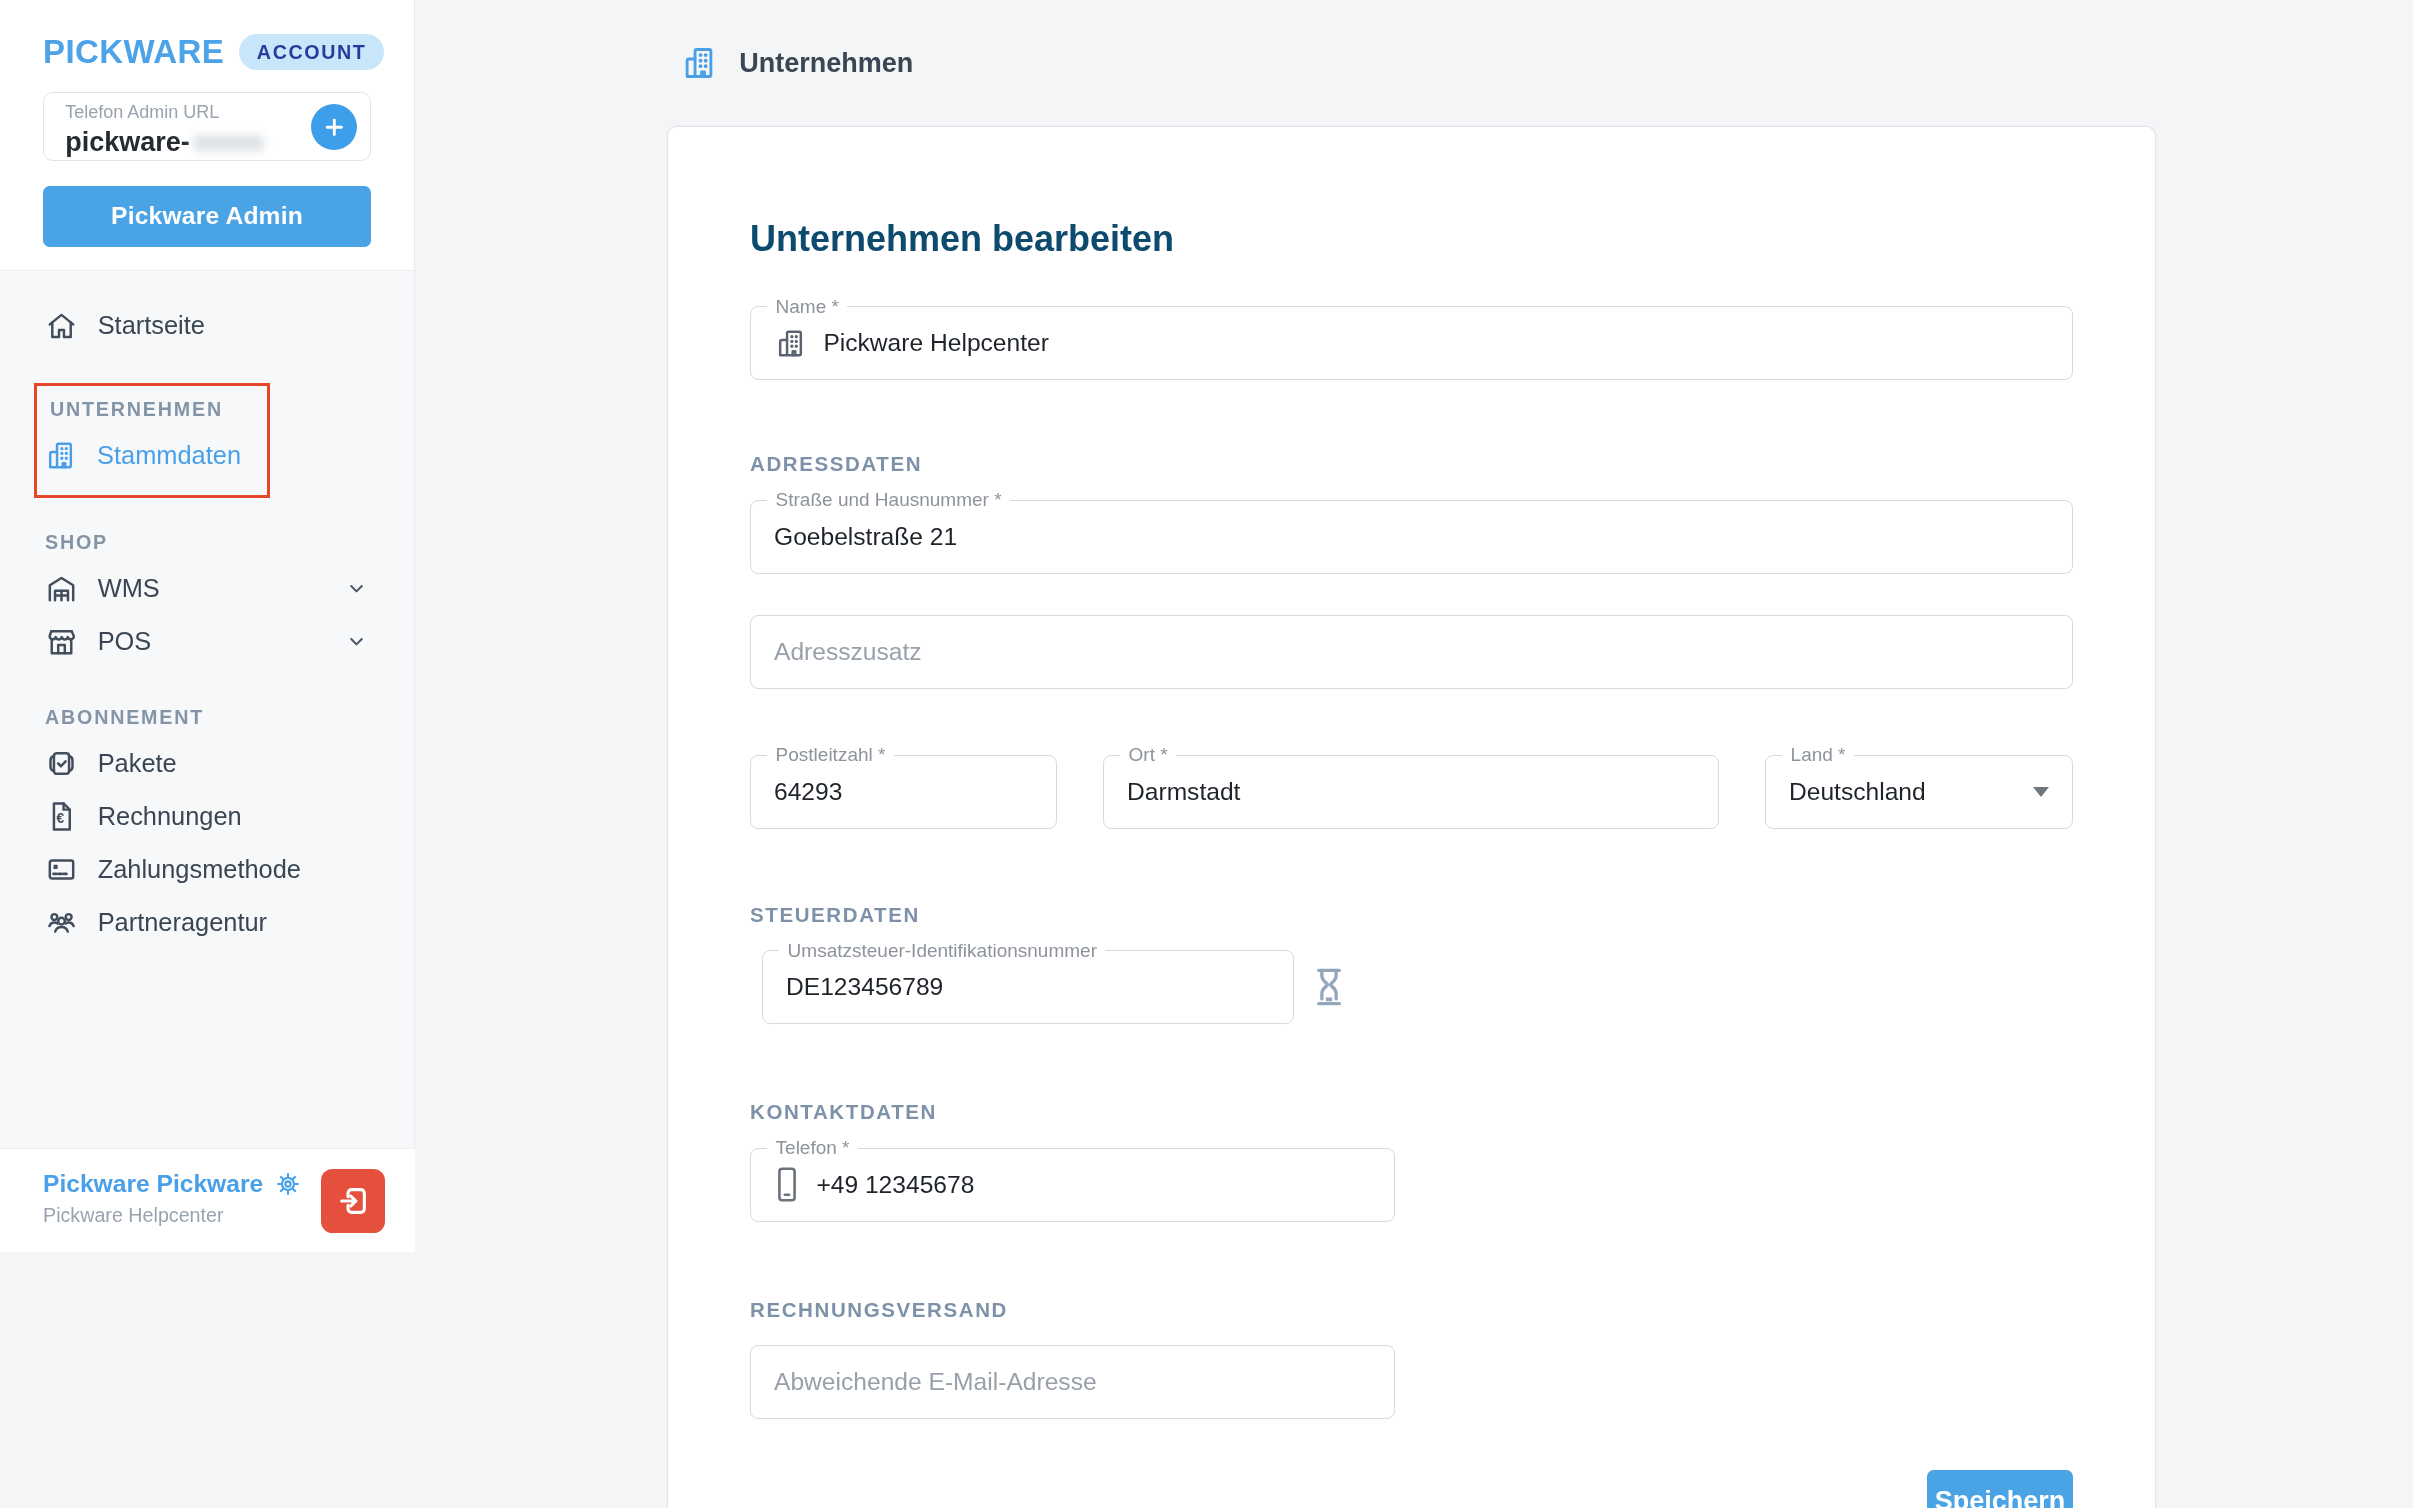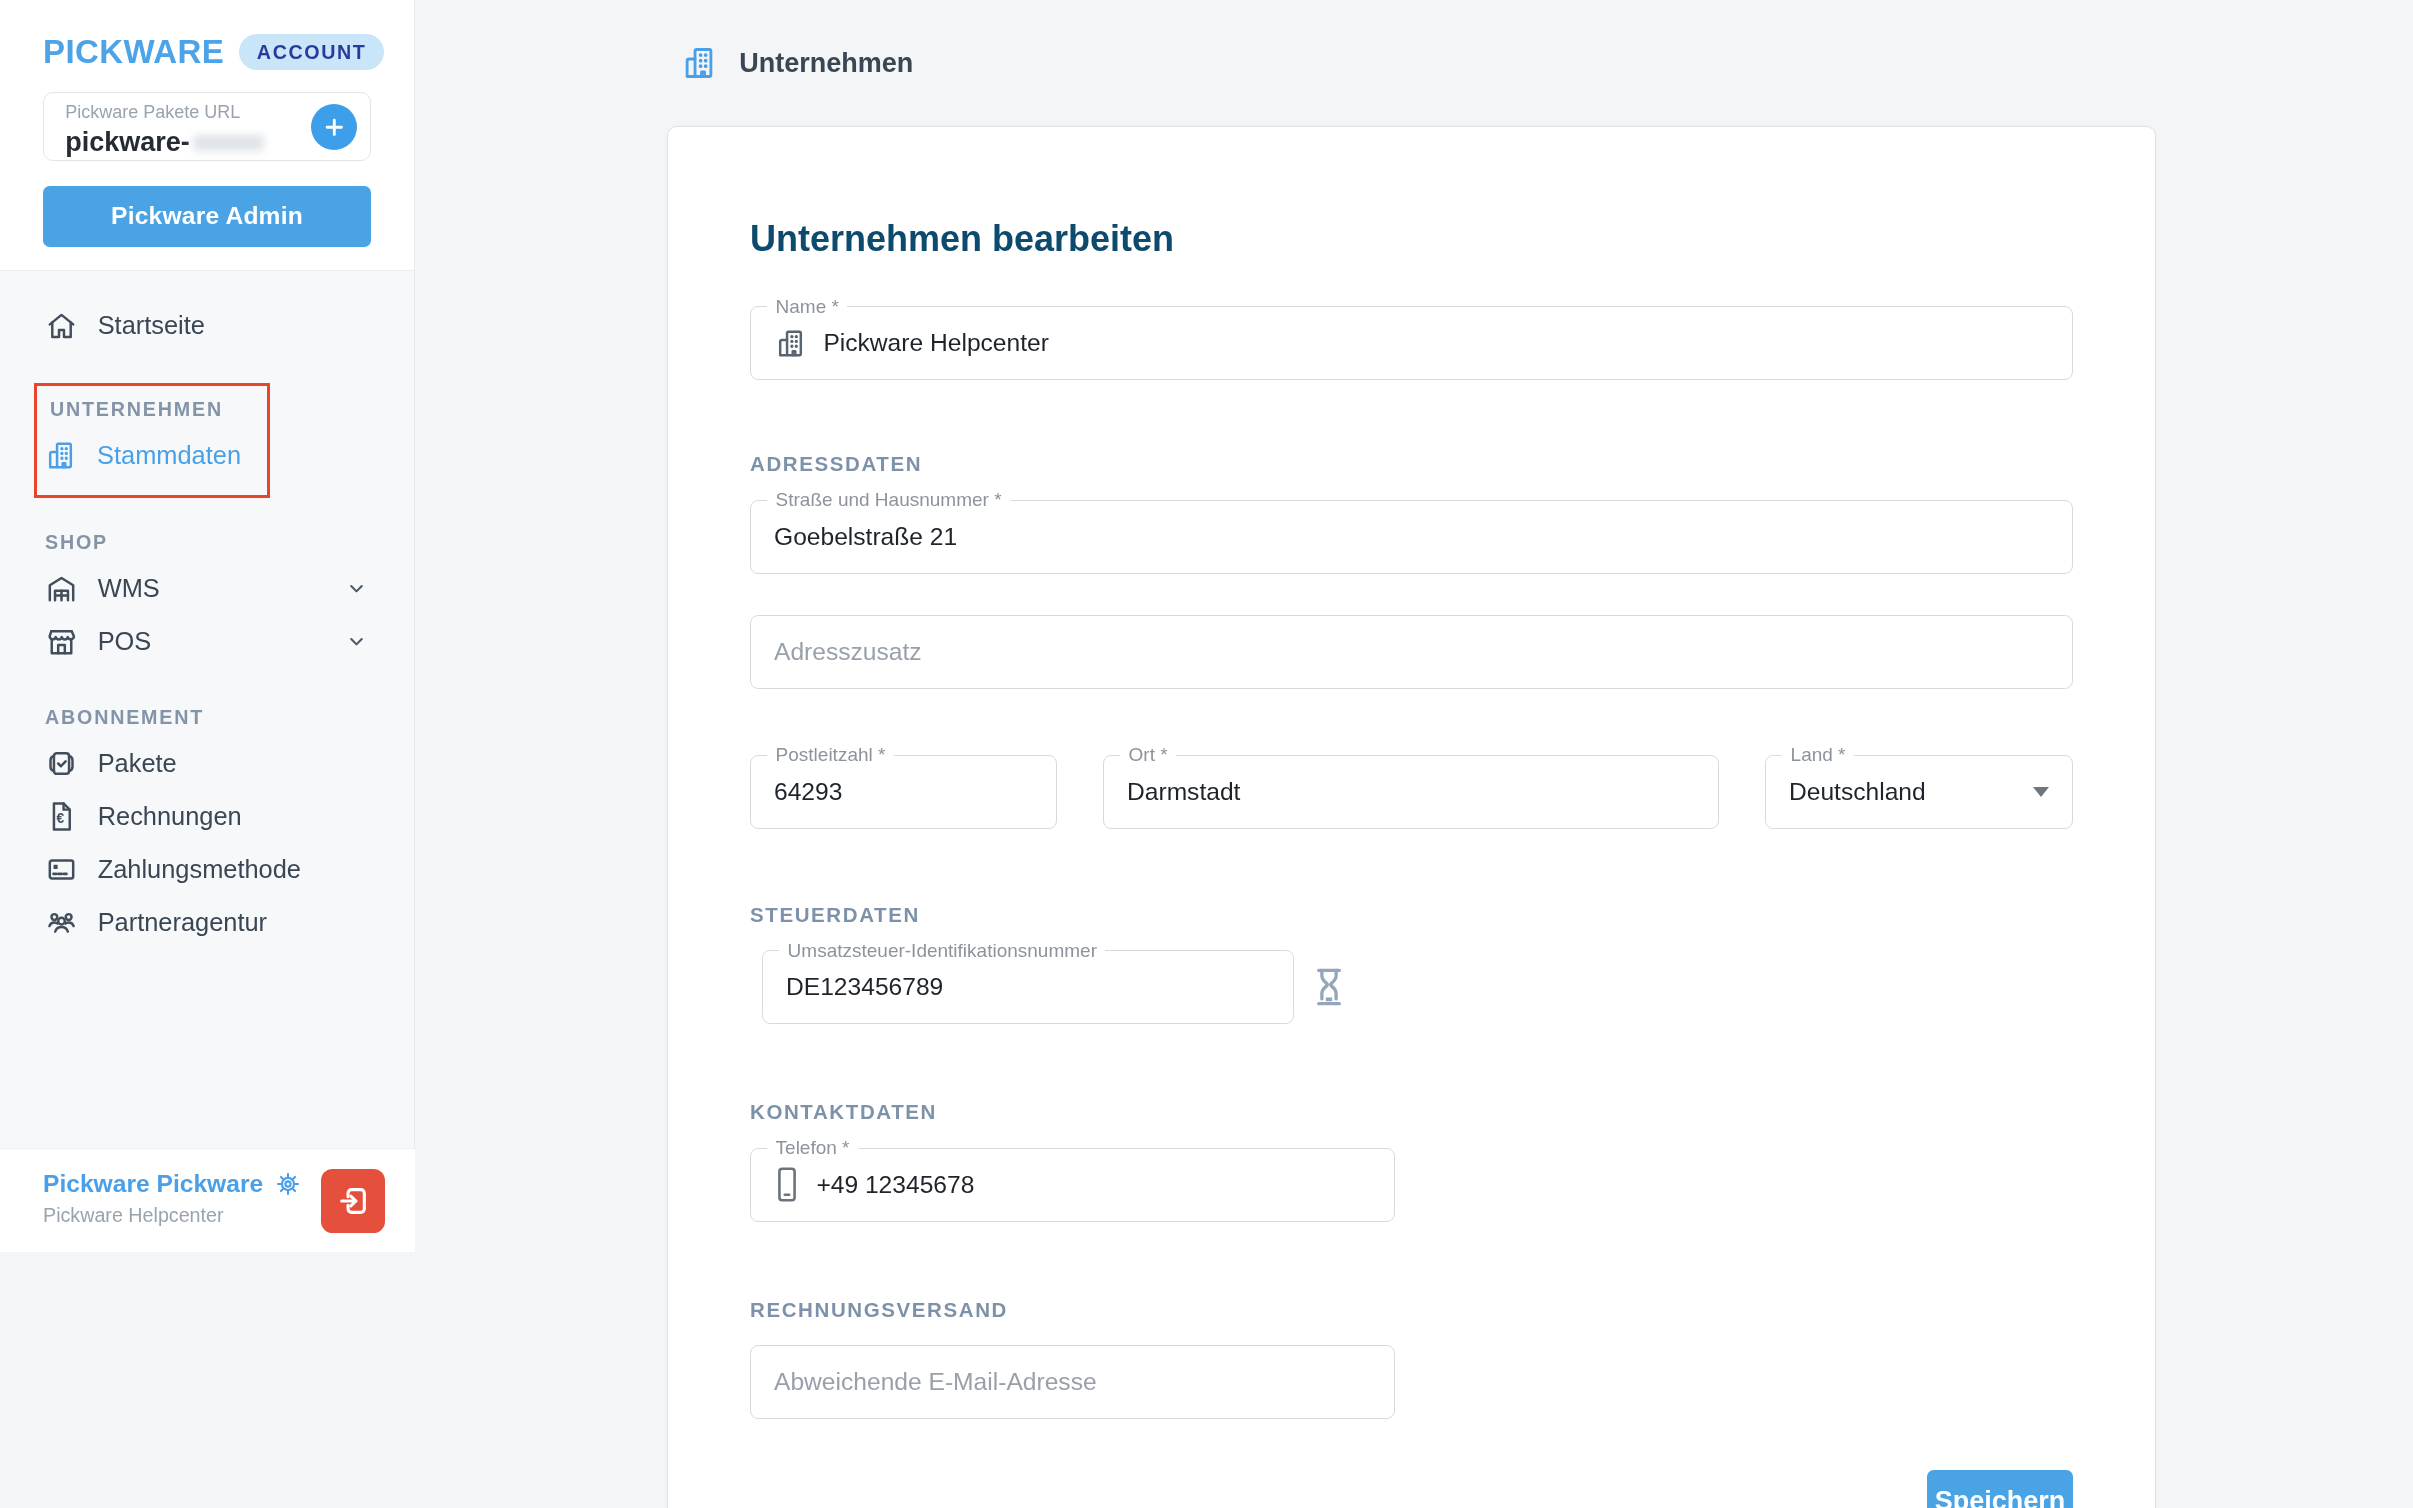--- a/index.html
+++ b/index.html
@@ -96,21 +96,21 @@
 
 <div class="screen">
 
   <aside class="sidebar">
     <div class="side-top">
       <div class="logo-row">
         <span class="logo-text">PICKWARE</span>
         <span class="badge">ACCOUNT</span>
       </div>
       <div class="url-box">
-        <span class="url-label">Pickware Pakete URL</span>
+        <span class="url-label">Telefon Admin URL</span>
         <span class="url-value-row">
           <span class="url-value">pickware-</span>
           <span class="redact"></span>
         </span>
         <button class="plus-btn">
           <span style="width:24.6px;height:24.6px;display:flex;color:#fff">
             <svg viewBox="0 0 24 24" fill="none" stroke="currentColor" stroke-width="2.8" stroke-linecap="round">
                 <path d="M12 5v14M5 12h14"></path>
               </svg>
           </span>

